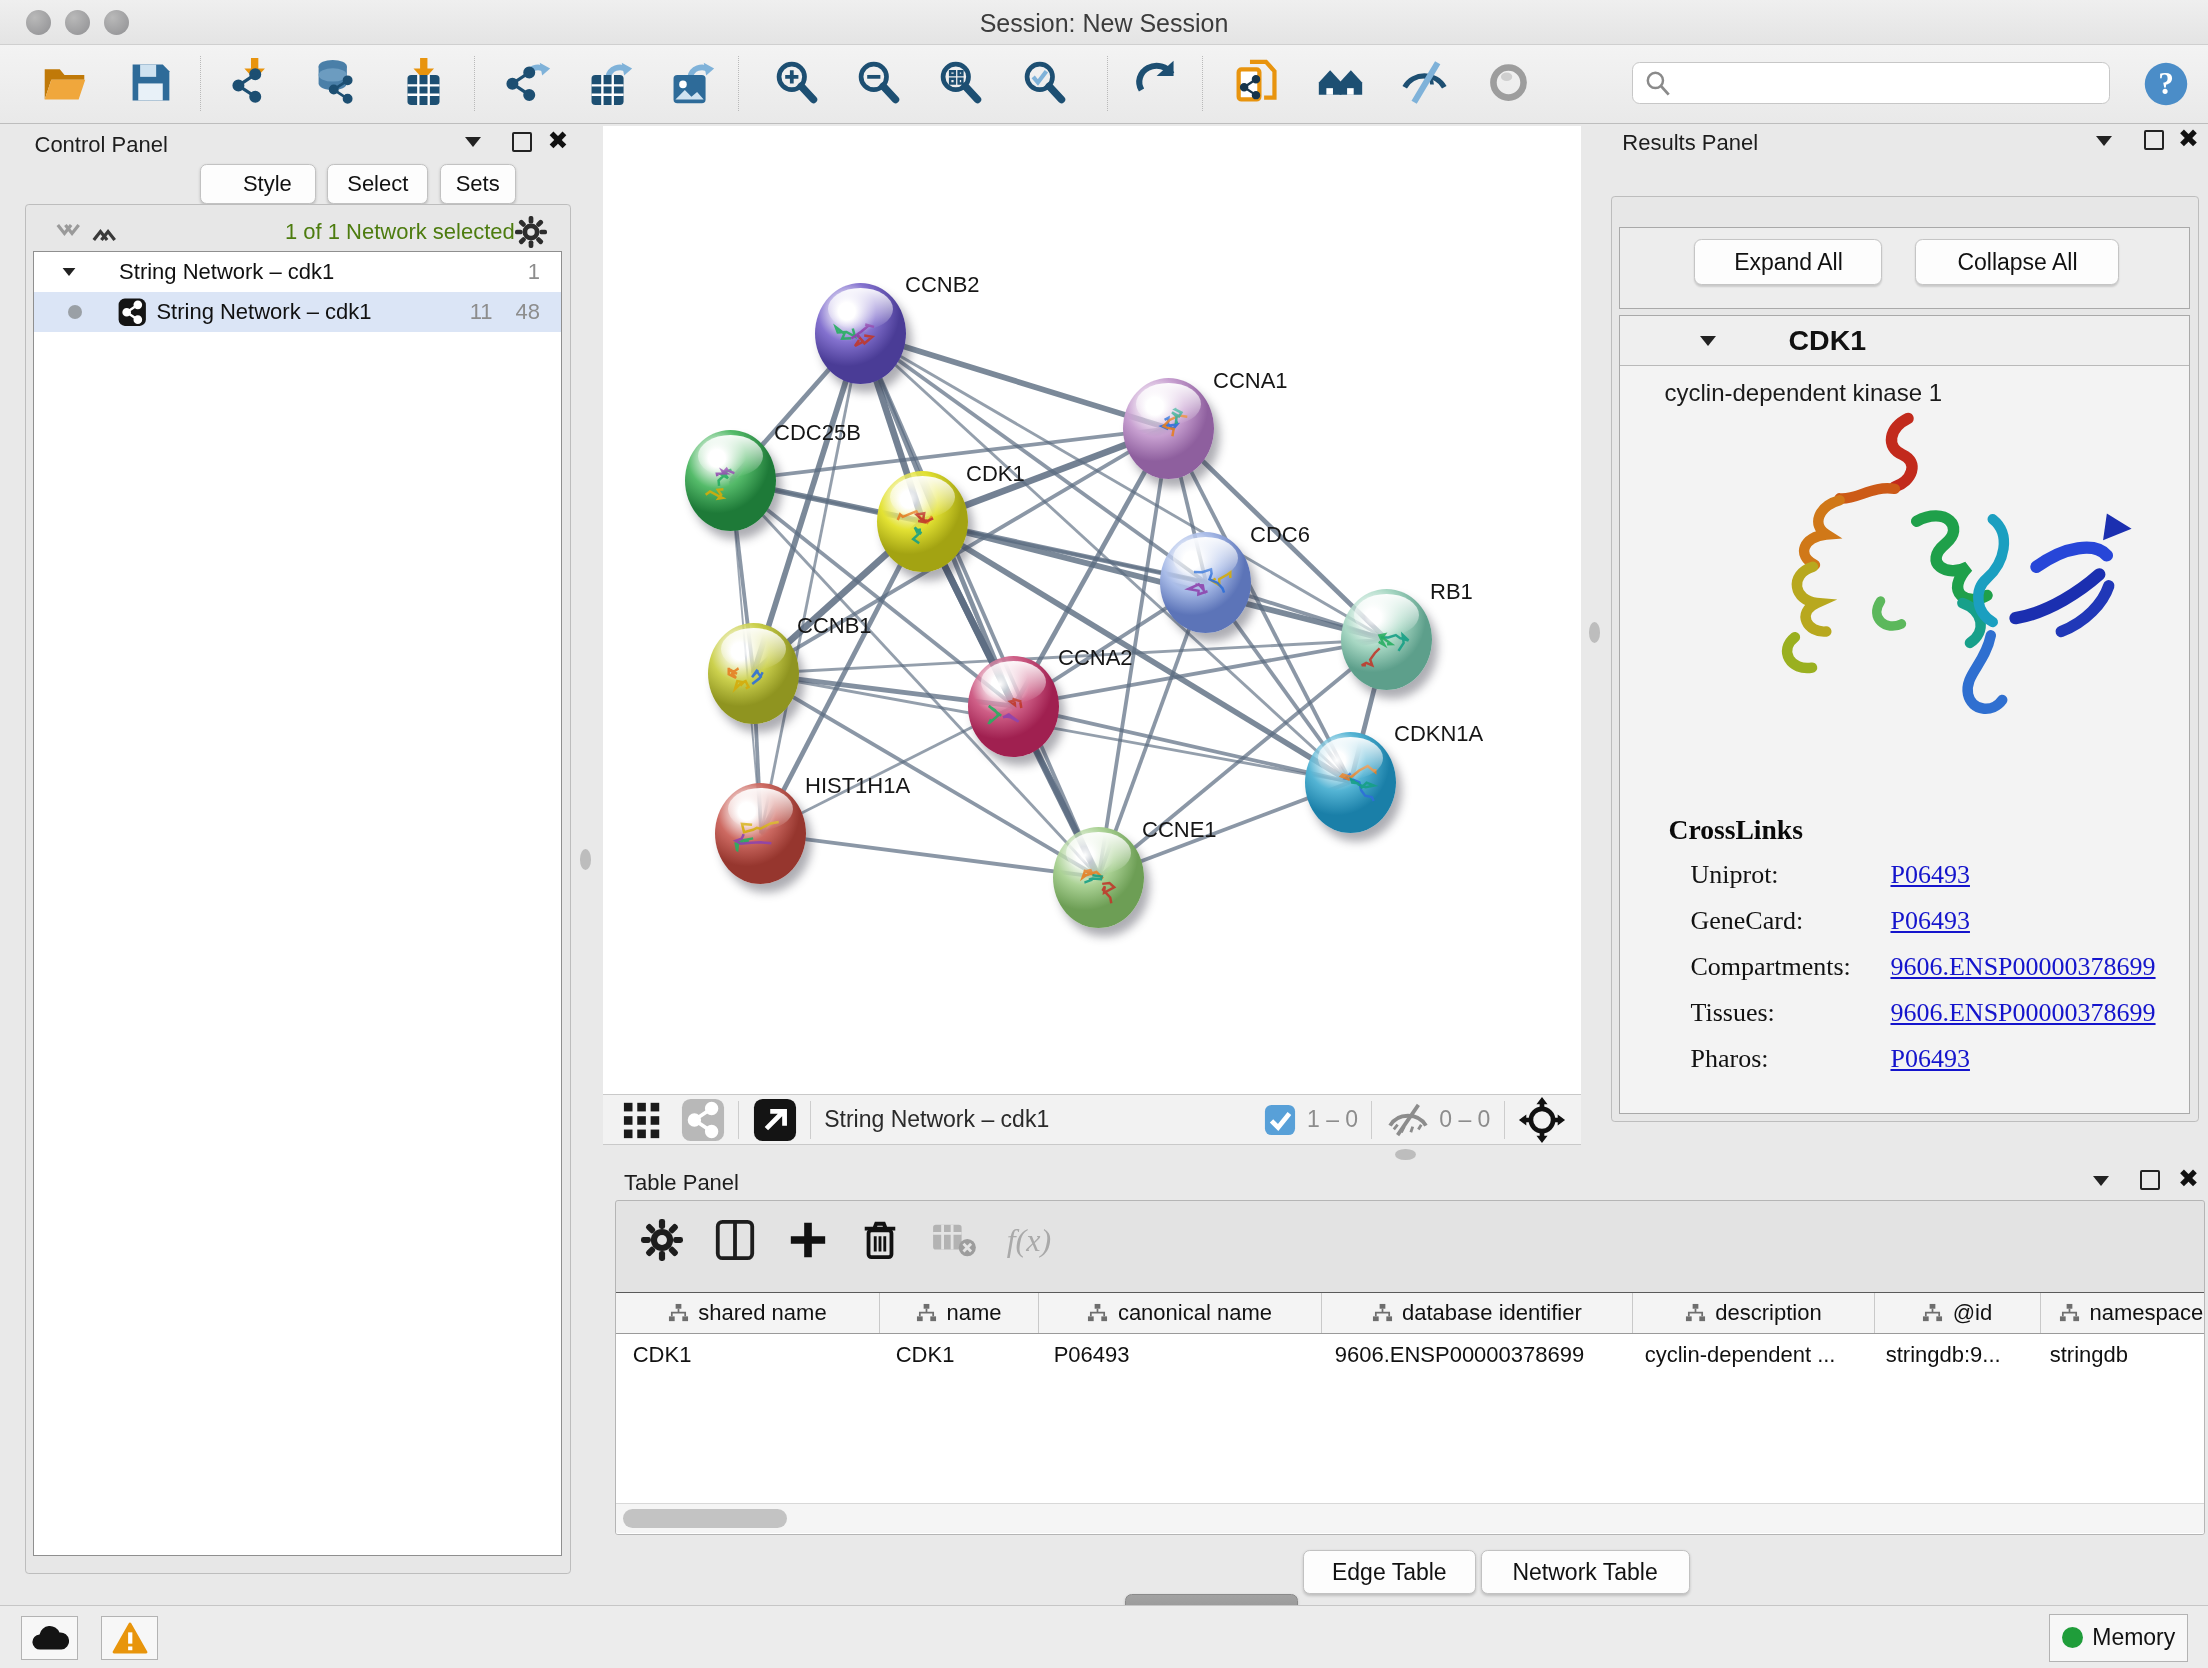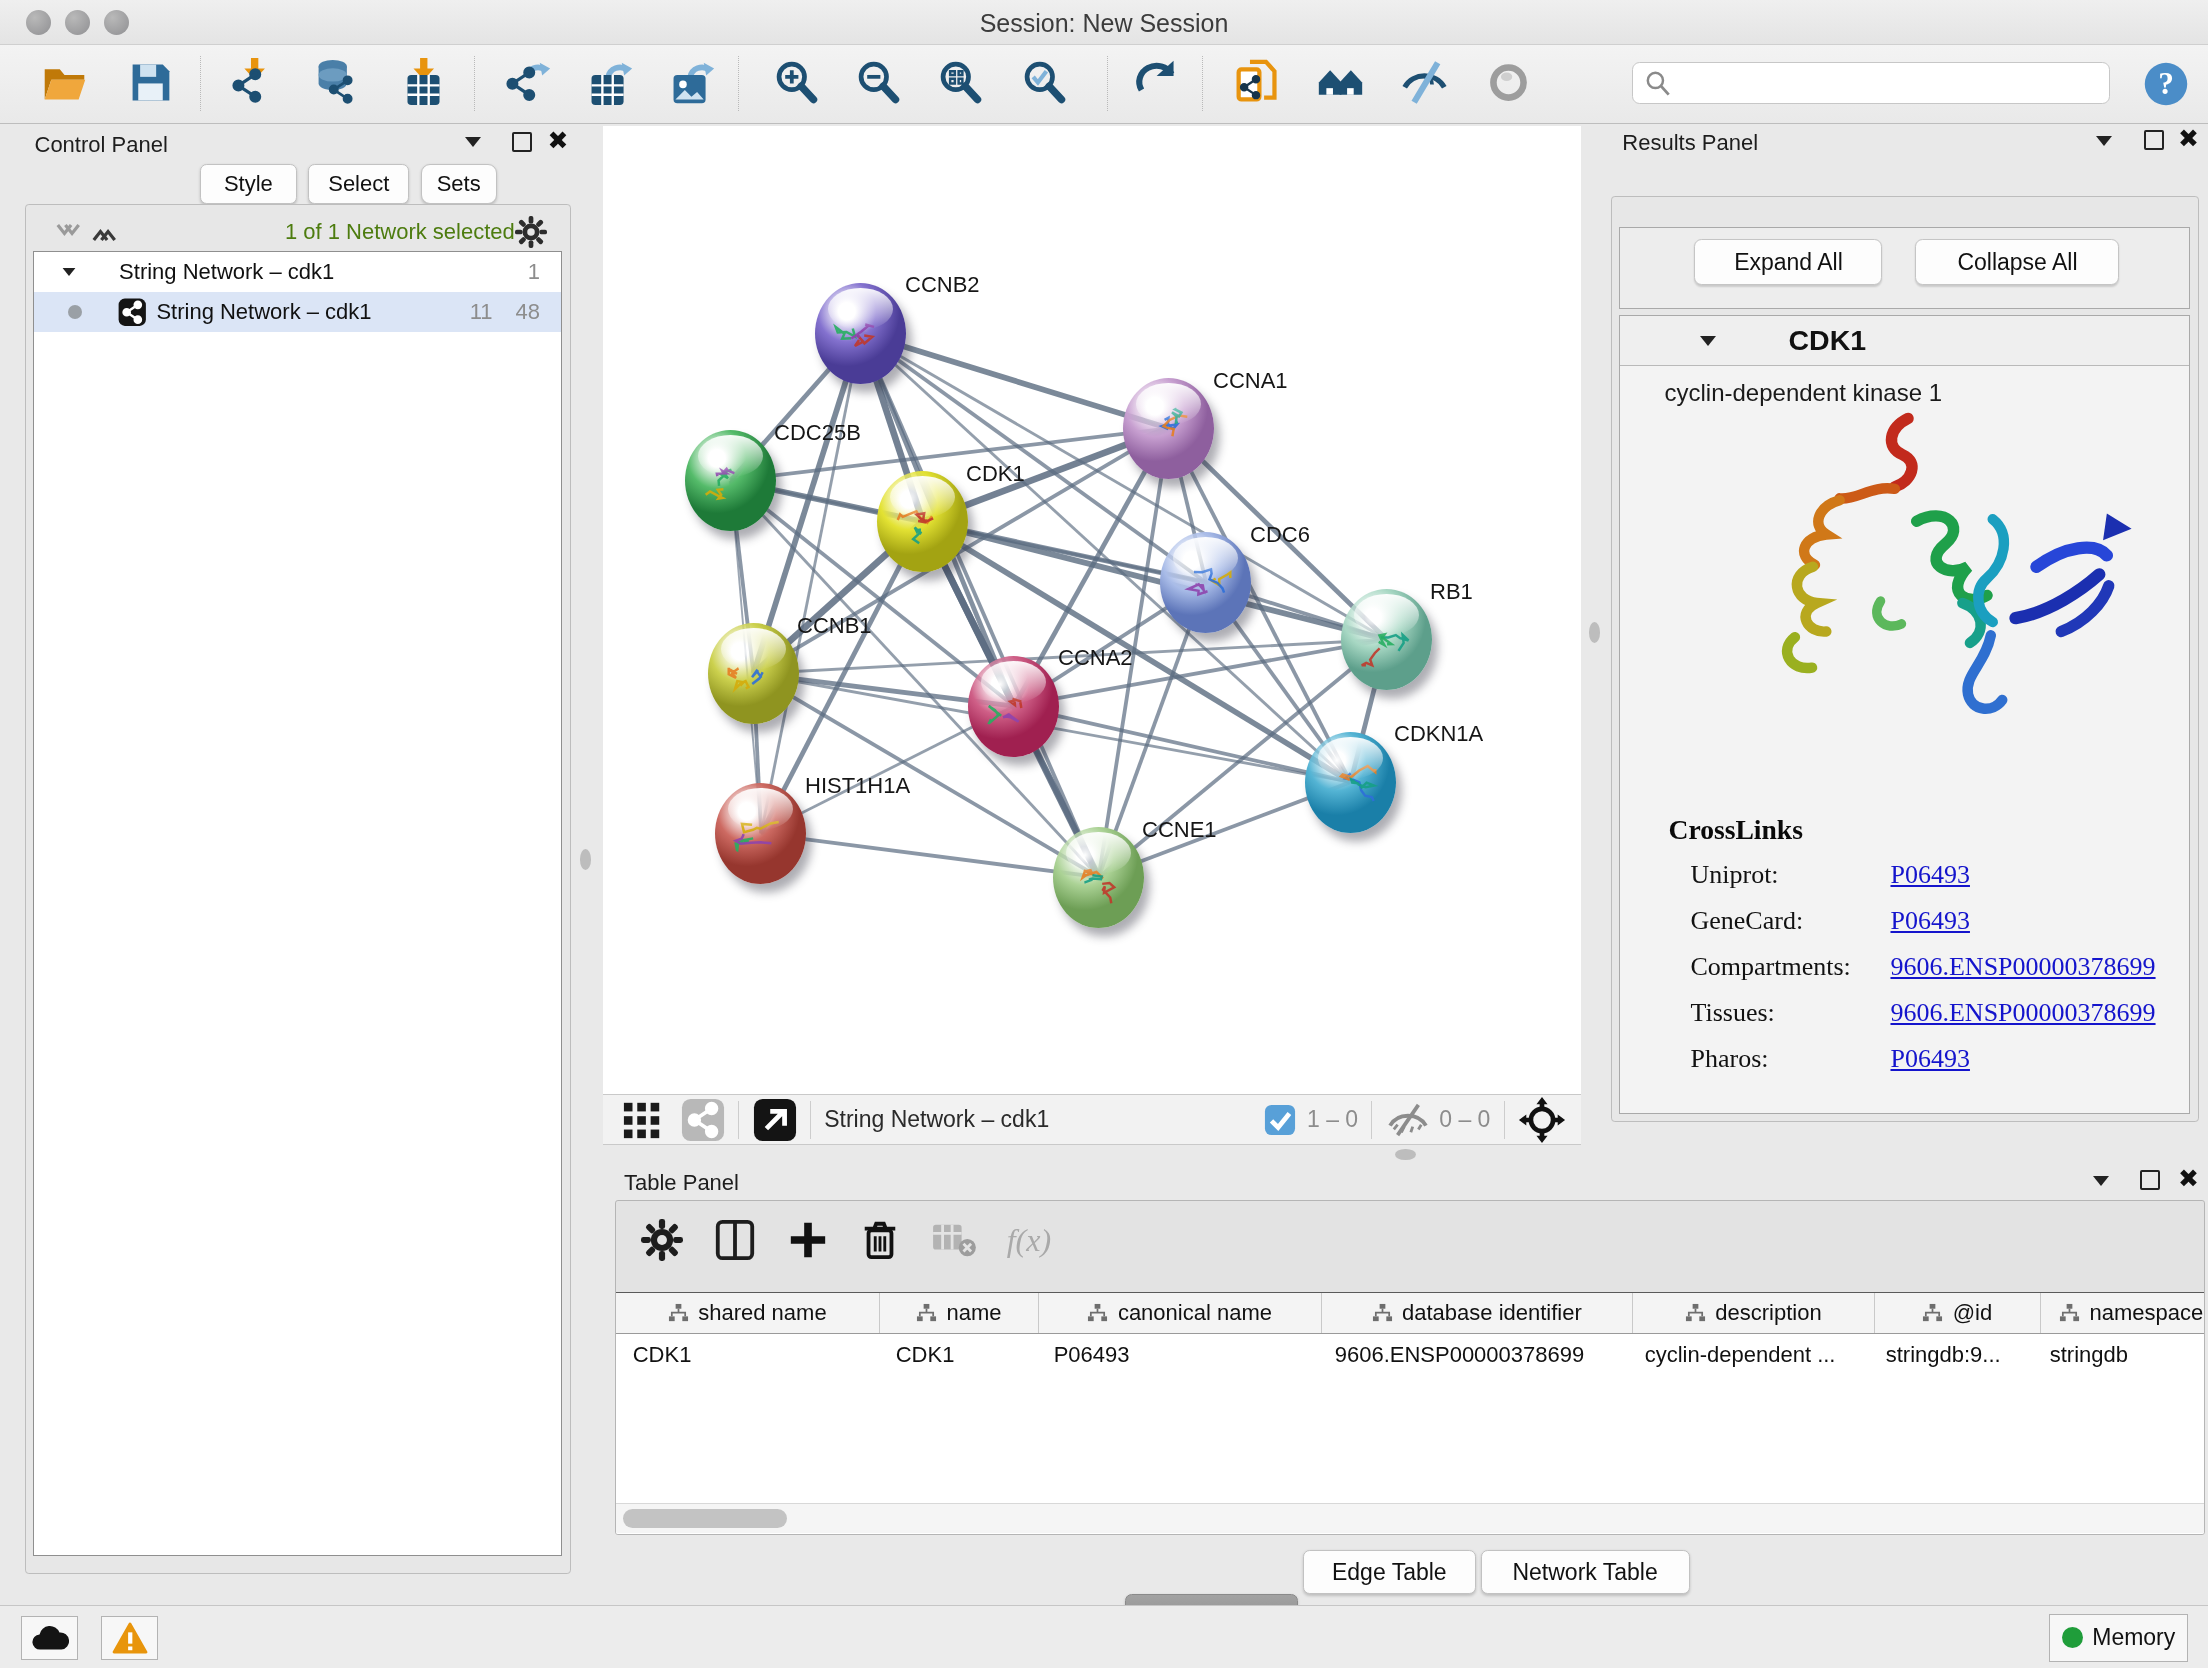--- a/index.html
+++ b/index.html
@@ -225,23 +225,23 @@
     <div class="abs tb-sep" style="left: 1202px;"></div>
   </div>
 
 <div id="control-panel" class="abs">
   <div class="abs panel-title" style="left:25px;top:5.7px">Control Panel</div>
   <div class="abs pc-arrow" style="left:455px;top:11.4px"></div>
   <div class="abs pc-float" style="left:502px;top:5.7px"></div>
   <div class="abs pc-close" style="left:538px;top:4.8px">✖</div>
   <div id="cp-tabs" class="abs" style="left:78px;top:38px;display:flex;gap:11.4px;">
       <div class="tab sel" style="width: 99px;">Network</div>
-      <div class="tab" style="width: 95px;">Style</div>
+      <div class="tab" style="width: 95px; padding-left: 19px;">Style</div>
       <div class="tab" style="width: 99px;">Select</div>
-      <div class="tab" style="width: 74px; border-radius: 9px;">Sets</div>
+      <div class="tab" style="width: 74px;">Sets</div>
     </div>
   <div id="cp-box" class="abs">
     <div id="cp-subheader" class="abs">
       <svg class="abs" style="left:21px;top:7.6px" width="28.5" height="25" viewBox="0 0 30 26">
           <path d="M7 2l9 7-9 7M7 10l9 7-9 7" transform="rotate(90 15 13)" fill="none" stroke="#9a9a9a" stroke-width="3.4"></path>
         </svg>
       <svg class="abs" style="left:57px;top:7.6px" width="28.5" height="25" viewBox="0 0 30 26">
           <path d="M7 24l9-7-9-7M7 16l9-7-9-7" transform="rotate(-90 15 13)" fill="none" stroke="#3a3a3a" stroke-width="3.4"></path>
         </svg>
       <div style="flex:1;text-align:right;font-size:22px;color:#4d7c0f">1 of 1 Network selected</div>

